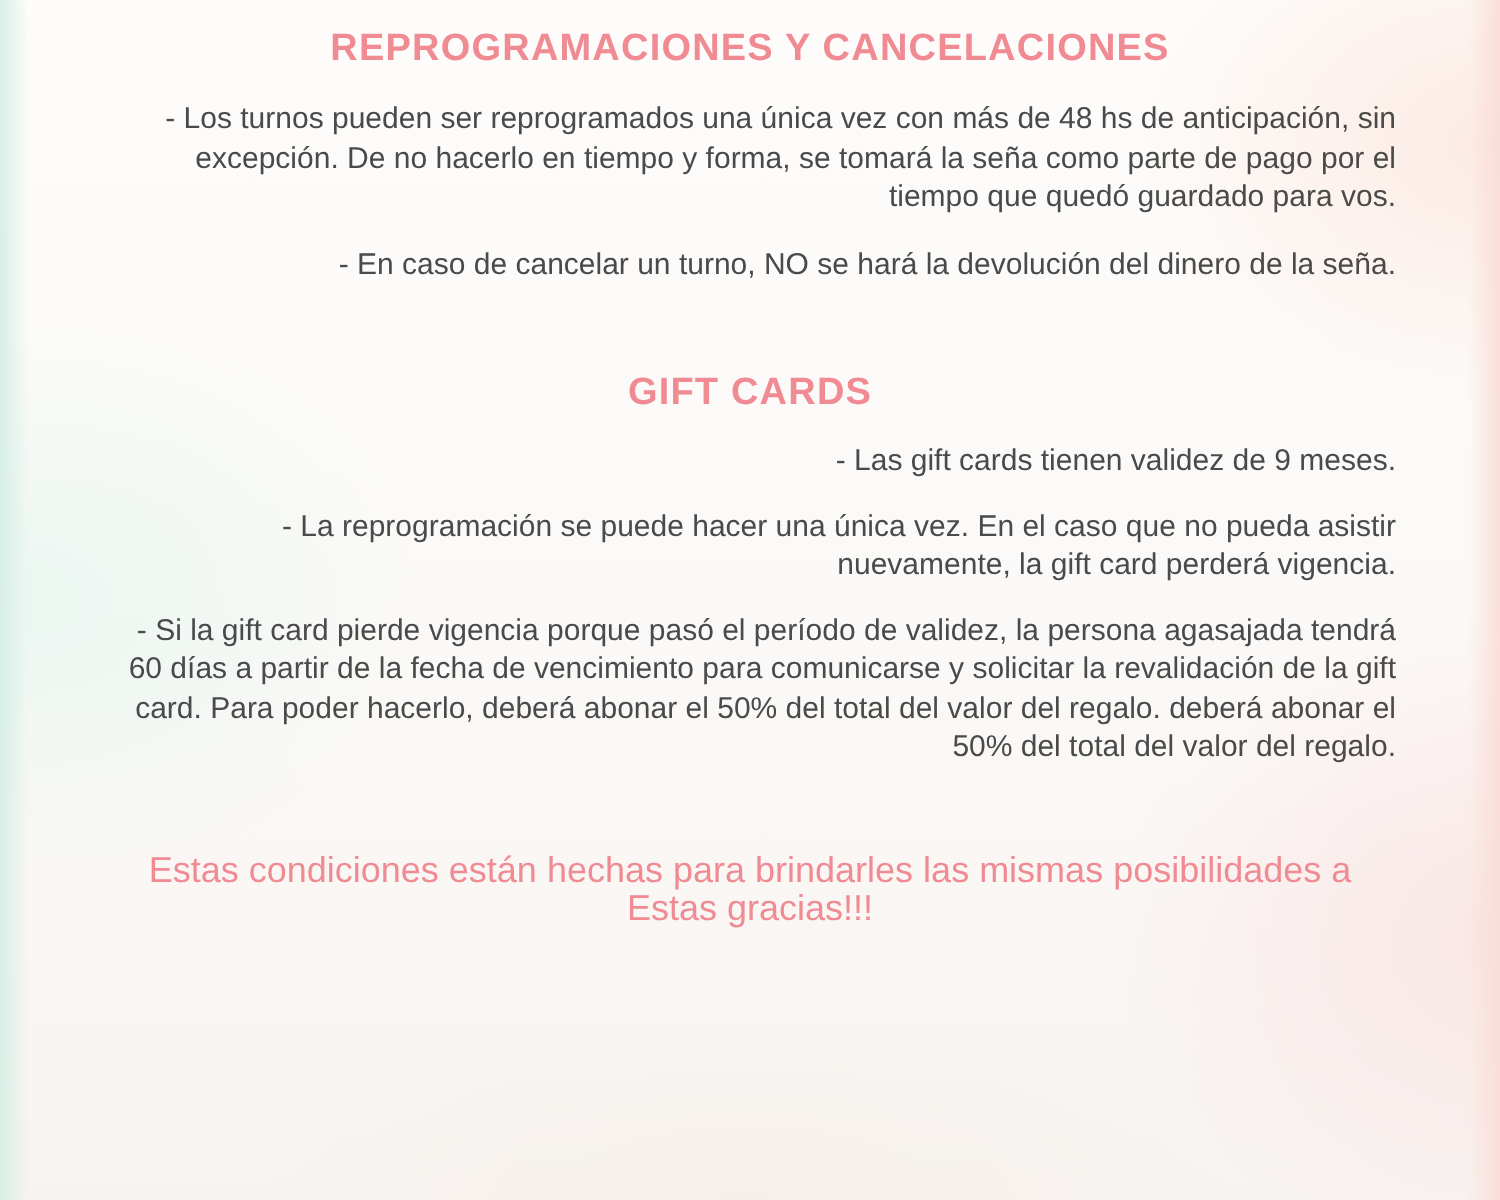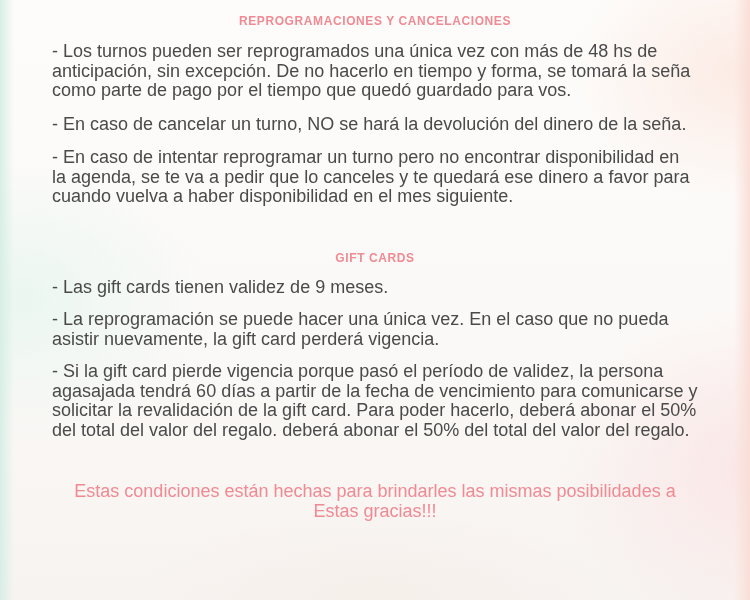--- a/index.html
+++ b/index.html
@@ -38,36 +38,36 @@
     width: 16px;
     background: linear-gradient(270deg, rgba(250,221,214,0.95) 0%, rgba(250,221,214,0) 100%);
     pointer-events: none;
   }
   .content {
     position: relative;
     z-index: 2;
     padding: 10px 52px 0 52px;
   }
   h2.section-title {
-    font-size: 12px;
+    font-size: 19px;
     letter-spacing: 0.6px;
     font-weight: bold;
     color: #f08a93;
     text-align: center;
     margin: 4px 0 14px 0;
   }
   h2.section-title.gift {
     margin-top: 44px;
     margin-bottom: 13px;
   }
   p.para {
-    font-size: 18px;
+    font-size: 15px;
     line-height: 19.5px;
     color: #4a4a4a;
-    text-align: left;
+    text-align: right;
     margin: 0 0 14px 0;
   }
   p.para.tight {
     margin-bottom: 13px;
   }
   .closing {
     margin-top: 42px;
     text-align: center;
     font-size: 18px;
     line-height: 19.5px;
@@ -85,21 +85,20 @@
   <div class="edge-right"></div>
 
   <div class="content">
 
     <h2 class="section-title">REPROGRAMACIONES Y CANCELACIONES</h2>
 
     <p class="para">- Los turnos pueden ser reprogramados una única vez con más de 48 hs de anticipación, sin excepción. De no hacerlo en tiempo y forma, se tomará la seña como parte de pago por el tiempo que quedó guardado para vos.</p>
 
     <p class="para">- En caso de cancelar un turno, NO se hará la devolución del dinero de la seña.</p>
 
-    <p class="para">- En caso de intentar reprogramar un turno pero no encontrar disponibilidad en la agenda, se te va a pedir que lo canceles y te quedará ese dinero a favor para cuando vuelva a haber disponibilidad en el mes siguiente.</p>
 
     <h2 class="section-title gift">GIFT CARDS</h2>
 
     <p class="para tight">- Las gift cards tienen validez de 9 meses.</p>
 
 
     <p class="para tight">- La reprogramación se puede hacer una única vez. En el caso que no pueda asistir nuevamente, la gift card perderá vigencia.</p>
 
     <p class="para tight">- Si la gift card pierde vigencia porque pasó el período de validez, la persona agasajada tendrá 60 días a partir de la fecha de vencimiento para comunicarse y solicitar la revalidación de la gift card. Para poder hacerlo, deberá abonar el 50% del total del valor del regalo. deberá abonar el 50% del total del valor del regalo.</p>
 

